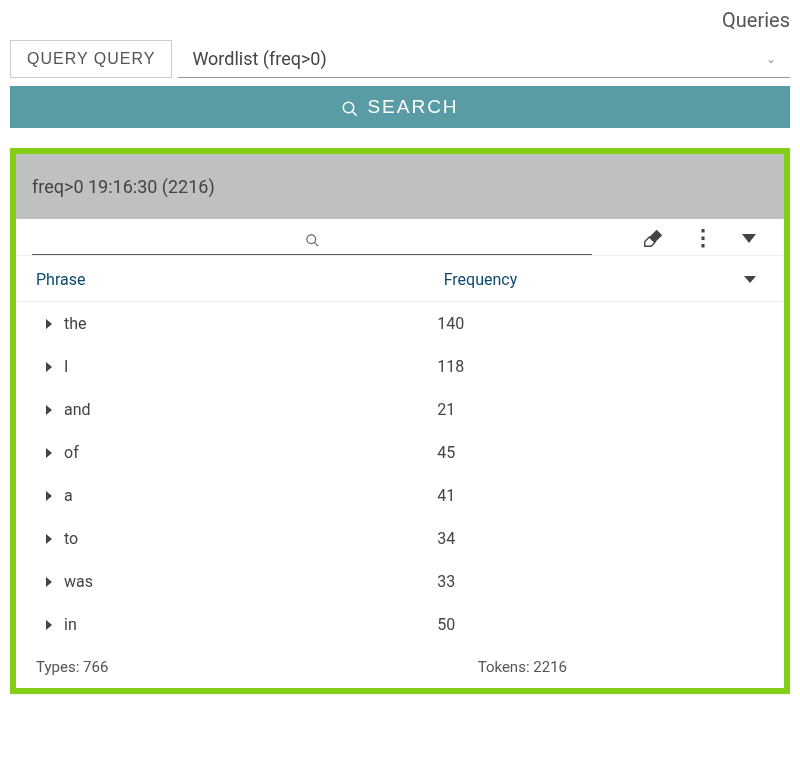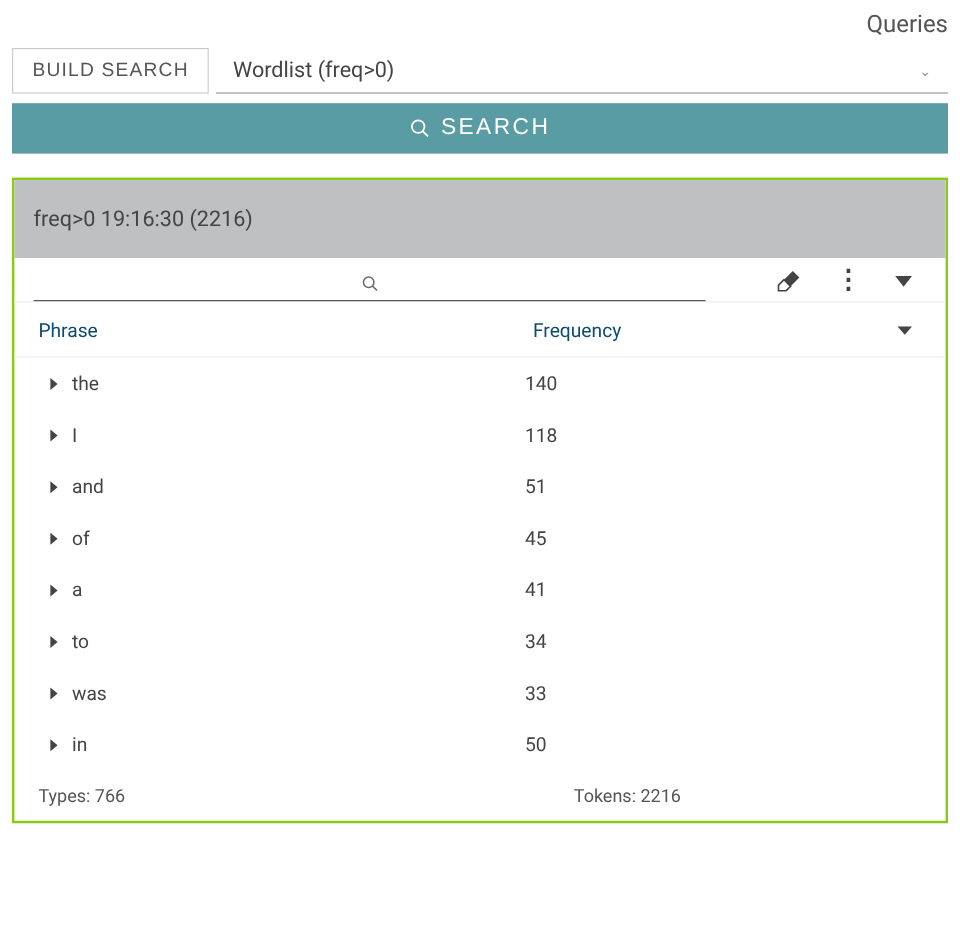--- a/index.html
+++ b/index.html
@@ -57,34 +57,34 @@
     .search-btn {
       width: 100%;
       background: #5a9ca3;
       color: #fff;
       border: none;
       padding: 10px 0;
       font-size: 19px;
       letter-spacing: 2px;
       cursor: pointer;
       display: flex;
-      align-items: center;
+      align-items: flex-end;
       justify-content: center;
       gap: 8px;
       font-weight: 400;
     }
     .search-btn svg {
       width: 18px;
       height: 18px;
       stroke: #fff;
       fill: none;
       stroke-width: 2;
     }
     .results-card {
-      border: 2px solid #84cc16;
+      border: 6px solid #84cc16;
       margin-top: 20px;
       box-shadow: 0 1px 3px rgba(0,0,0,0.06);
     }
     .result-header {
       background: #bfc0c2;
       color: #444;
       font-size: 18px;
       padding: 22px 16px;
     }
     .toolbar-row {
@@ -217,21 +217,21 @@
       position:absolute; opacity:0; pointer-events:none;
     }
   </style>
 </head>
 <body>
 
 <div class="container">
   <div class="title">Queries</div>
 
   <div class="query-row">
-    <button class="build-query-btn">BUILD SEARCH</button>
+    <button class="build-query-btn">QUERY QUERY</button>
     <div class="query-select">
       <span>Wordlist (freq&gt;0)</span>
       <span class="chevron-down">⌄</span>
     </div>
   </div>
 
   <button class="search-btn">
     <svg viewBox="0 0 24 24">
       <circle cx="10" cy="10" r="7"></circle>
       <line x1="15" y1="15" x2="21" y2="21"></line>
@@ -280,21 +280,21 @@
           <span class="freq-cell">140</span>
         </div>
         <div class="data-row">
           <span class="caret-right"></span>
           <span class="phrase-cell">I</span>
           <span class="freq-cell">118</span>
         </div>
         <div class="data-row">
           <span class="caret-right"></span>
           <span class="phrase-cell">and</span>
-          <span class="freq-cell">51</span>
+          <span class="freq-cell">21</span>
         </div>
         <div class="data-row">
           <span class="caret-right"></span>
           <span class="phrase-cell">of</span>
           <span class="freq-cell">45</span>
         </div>
         <div class="data-row">
           <span class="caret-right"></span>
           <span class="phrase-cell">a</span>
           <span class="freq-cell">41</span>

